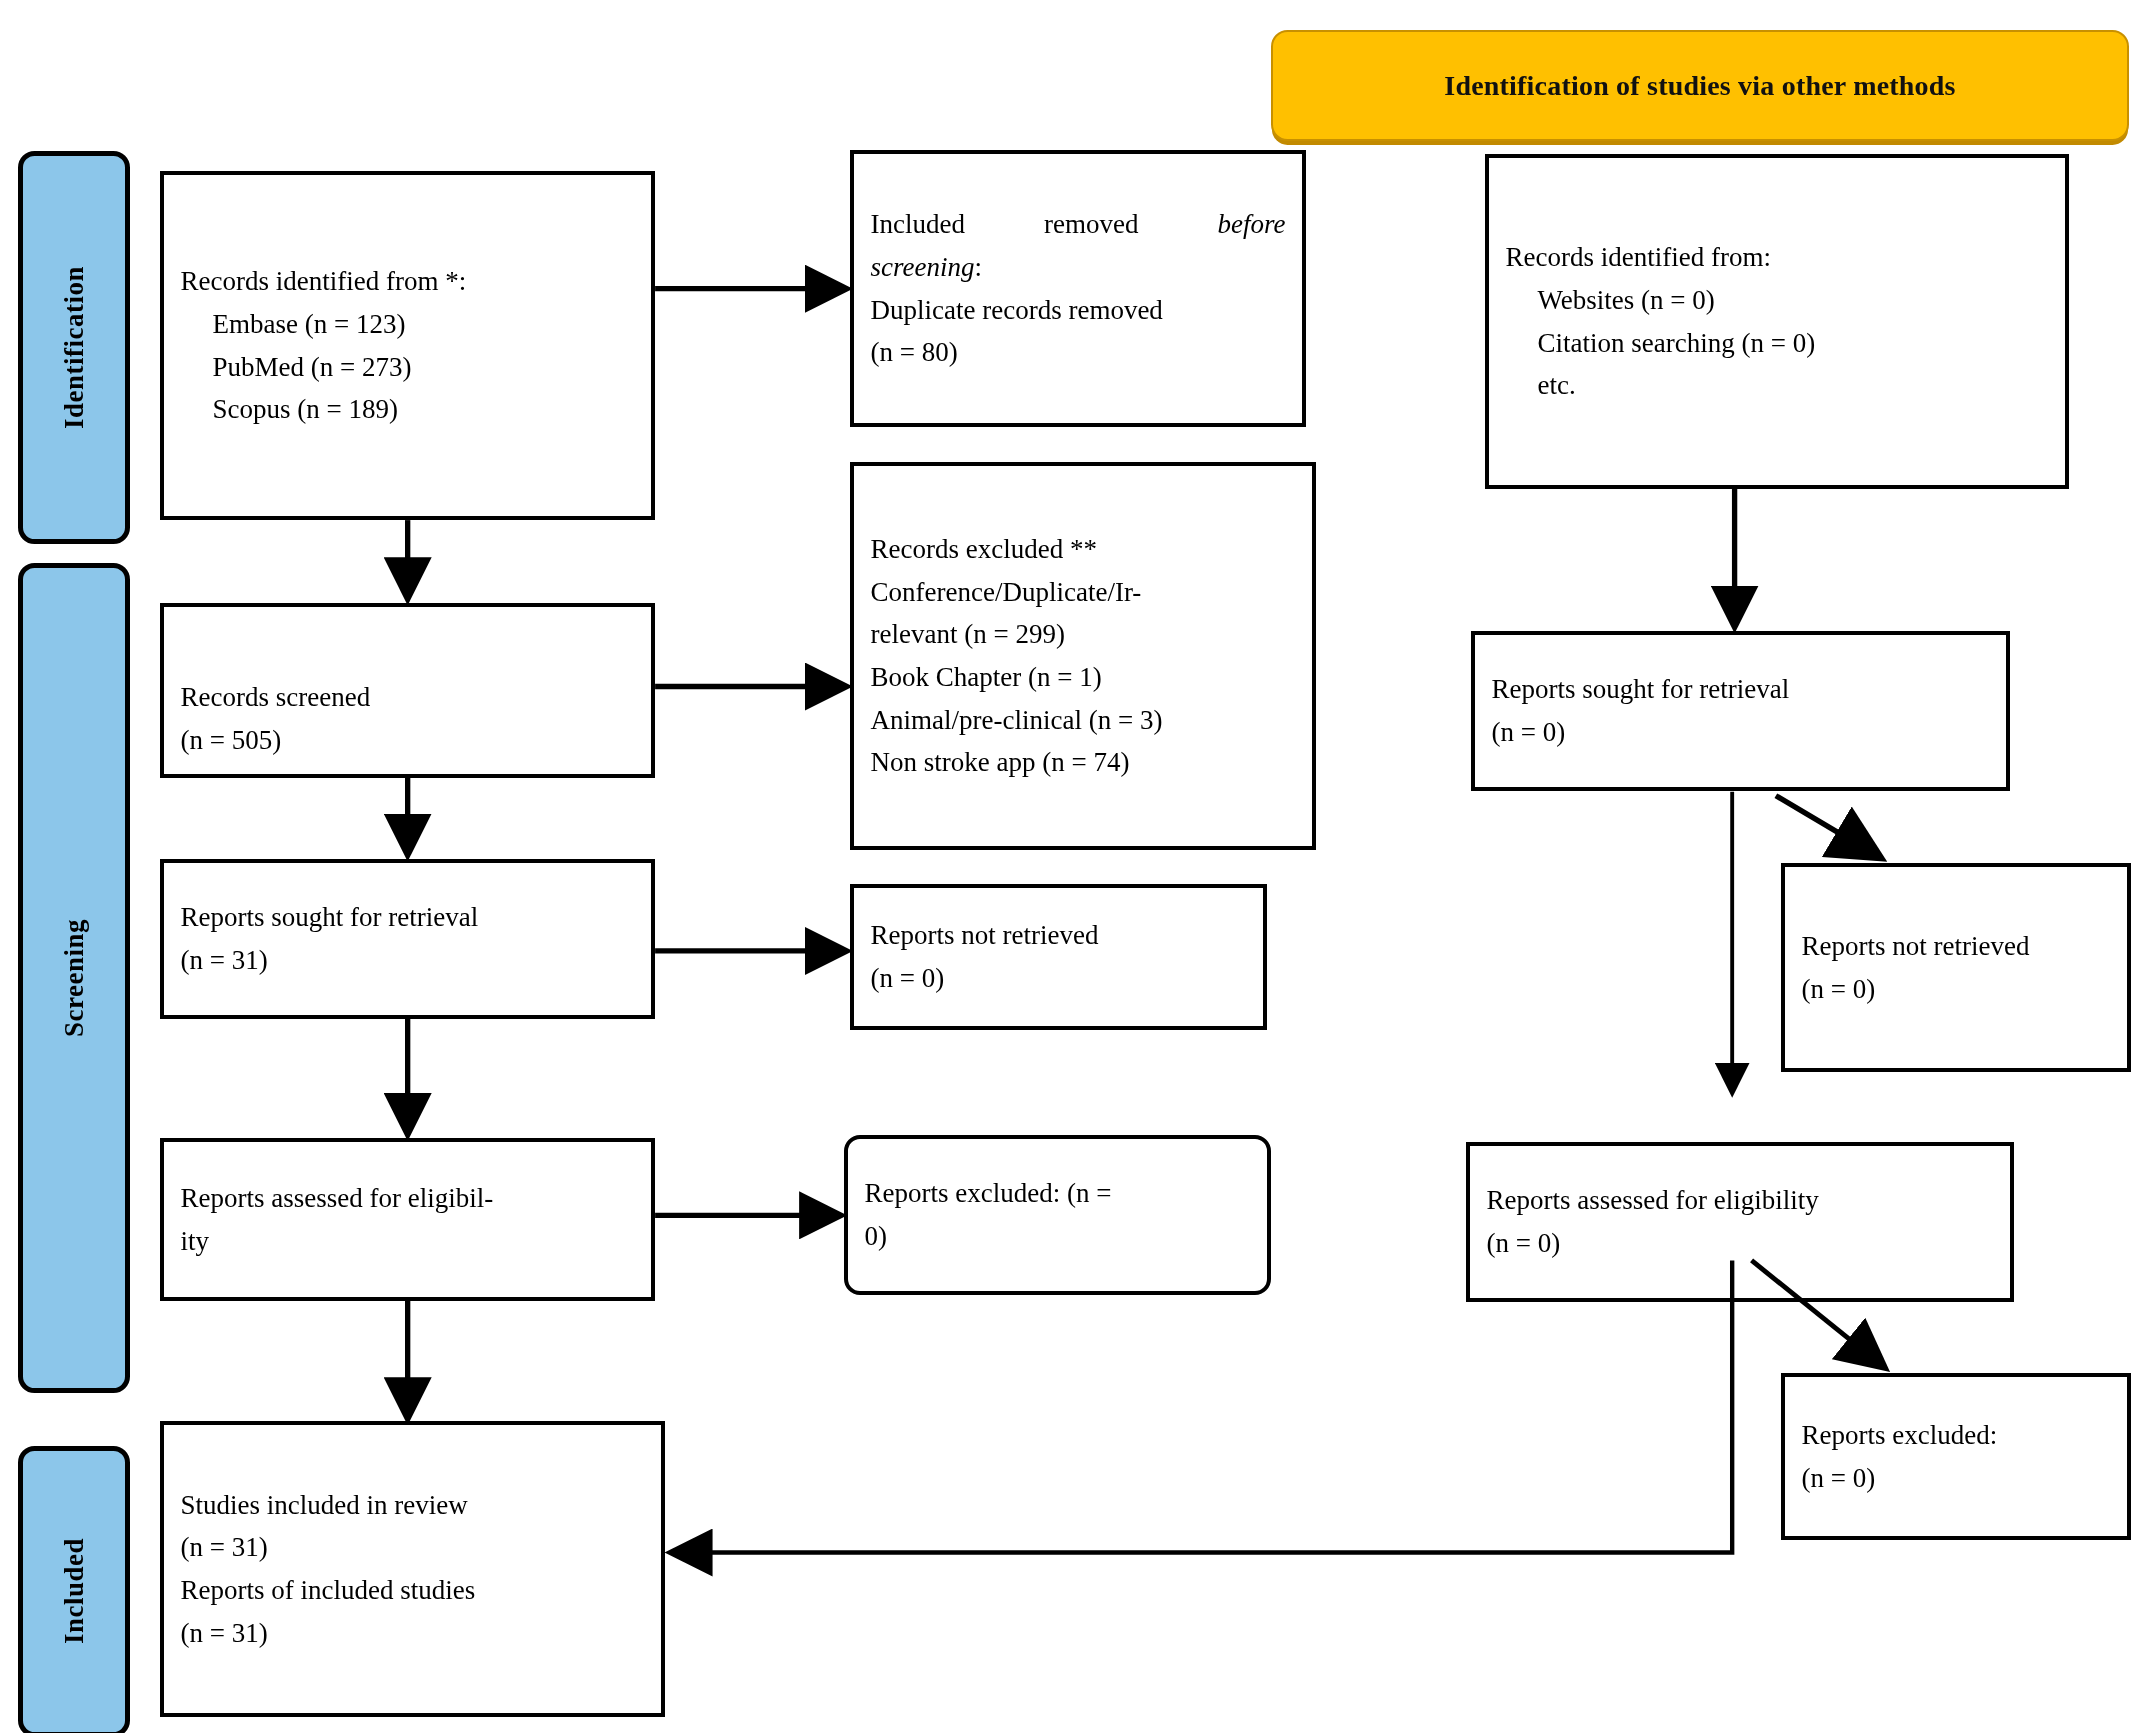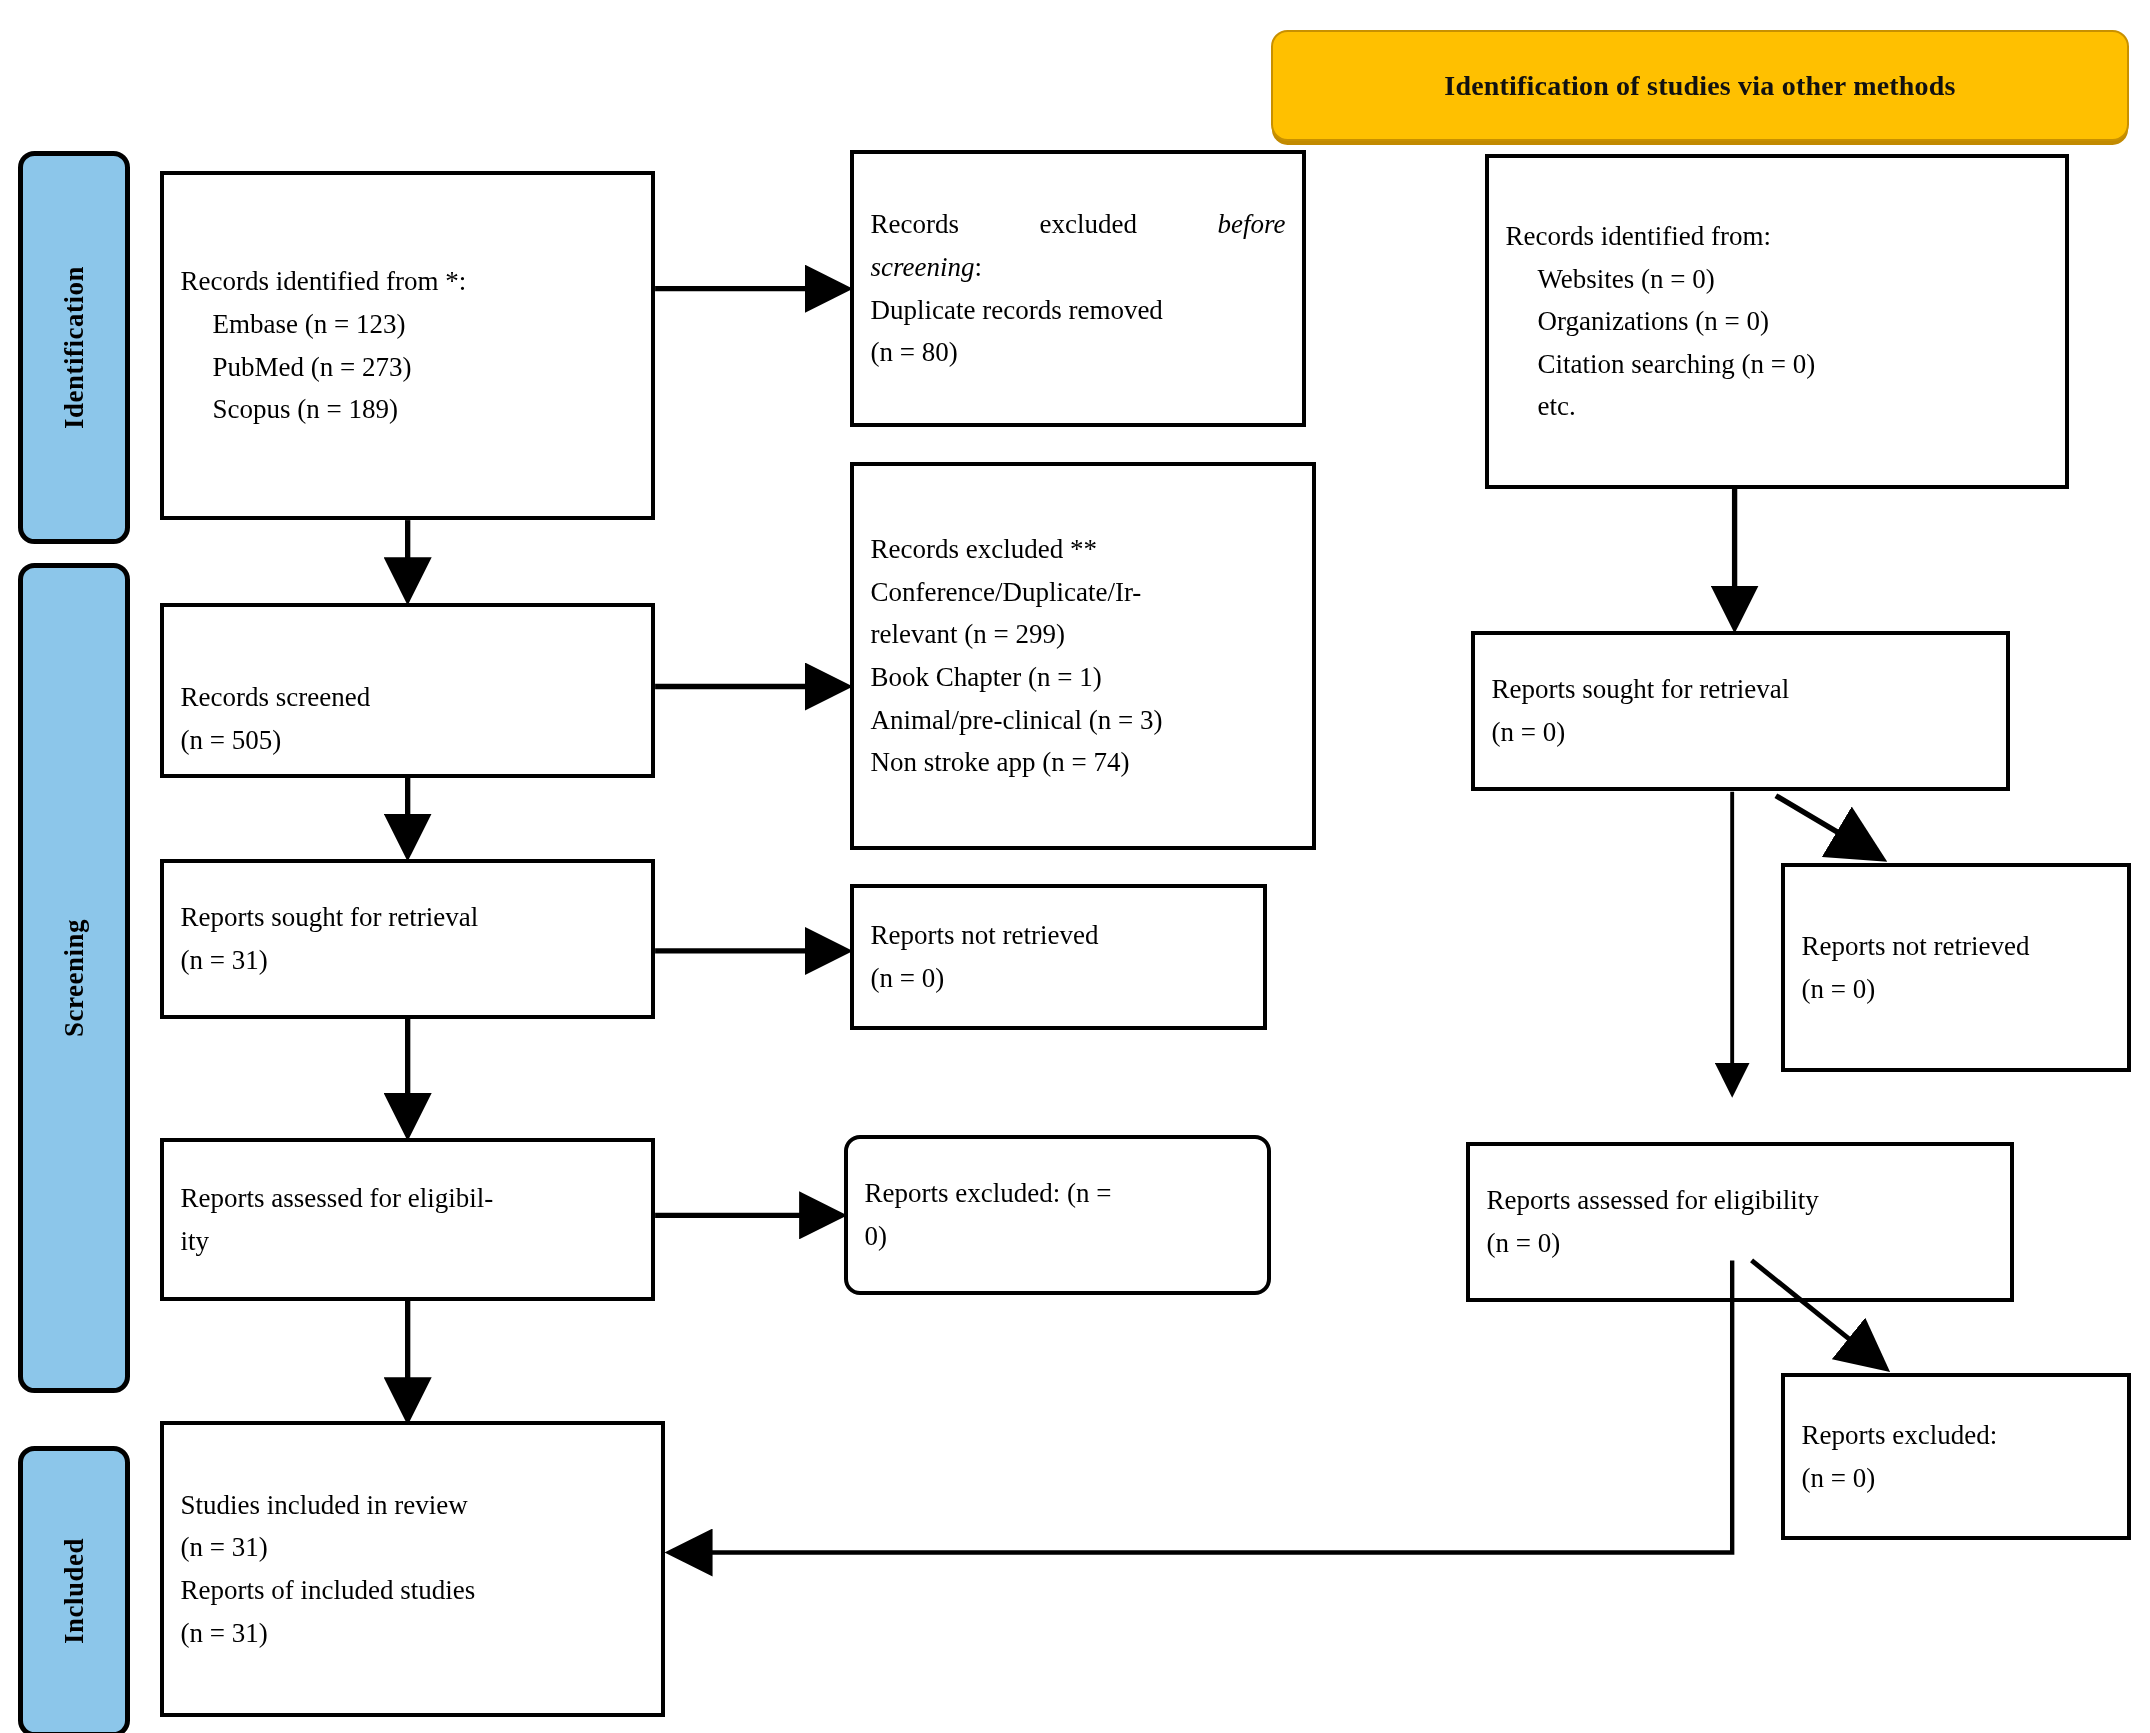--- a/index.html
+++ b/index.html
@@ -123,21 +123,21 @@
 
   <div class="box" style="left:160px;top:1421px;width:505px;height:296px;">
     <div class="line">Studies included in review</div>
     <div class="line">(n = 31)</div>
     <div class="line">Reports of included studies</div>
     <div class="line">(n = 31)</div>
   </div>
 
   <div class="box" style="left:850px;top:150px;width:456px;height:277px;">
     <div class="line just">
-      <span>Records   excluded   </span><i>before</i>
+      <span>Included   removed   </span><i>before</i>
     </div>
     <div class="line">
       <i>screening</i><span>:</span>
     </div>
     <div class="line">Duplicate records removed</div>
     <div class="line">(n = 80)</div>
   </div>
 
   <div class="box" style="left:850px;top:462px;width:466px;height:388px;">
     <div class="line">Records excluded **</div>
@@ -154,21 +154,20 @@
   </div>
 
   <div class="box" style="left:844px;top:1135px;width:427px;height:160px;border-radius:16px;">
     <div class="line">Reports  excluded:  (n  =</div>
     <div class="line">0)</div>
   </div>
 
   <div class="box" style="left:1485px;top:154px;width:584px;height:335px;">
     <div class="line">Records identified from:</div>
     <div class="line indent">Websites (n = 0)</div>
-    <div class="line indent">Organizations (n = 0)</div>
     <div class="line indent">Citation searching (n = 0)</div>
     <div class="line indent">etc.</div>
   </div>
 
   <div class="box" style="left:1471px;top:631px;width:539px;height:160px;">
     <div class="line">Reports sought for retrieval</div>
     <div class="line">(n = 0)</div>
   </div>
 
   <div class="box" style="left:1781px;top:863px;width:350px;height:209px;">

